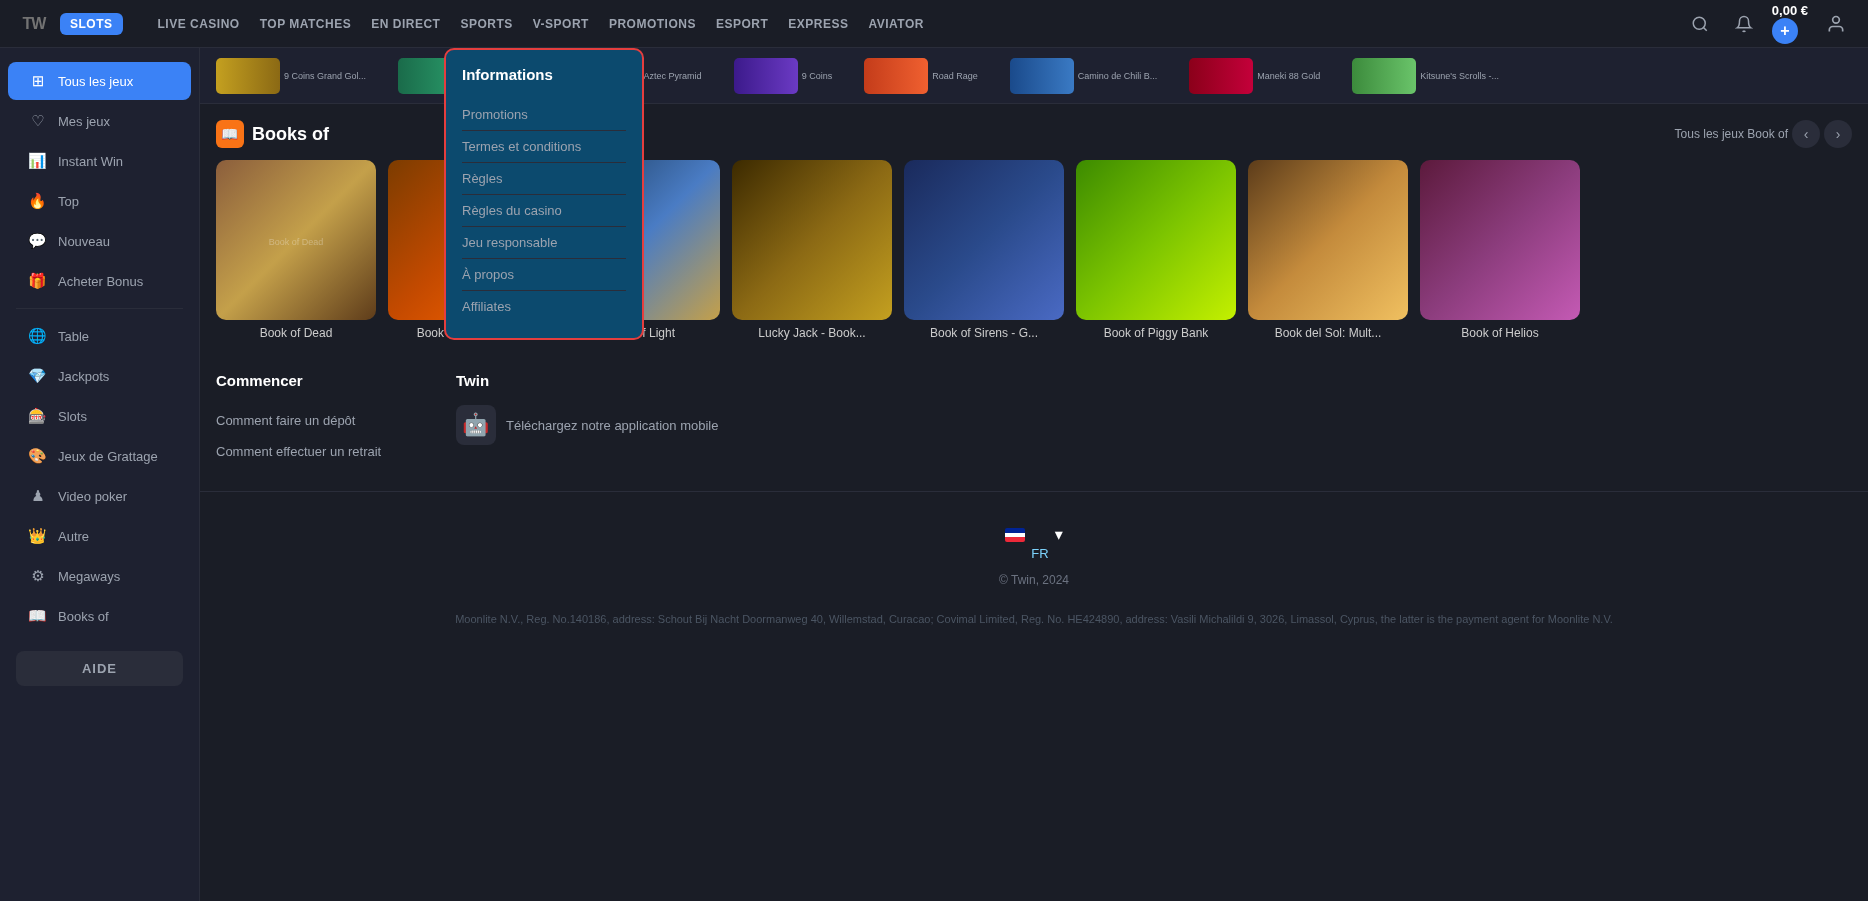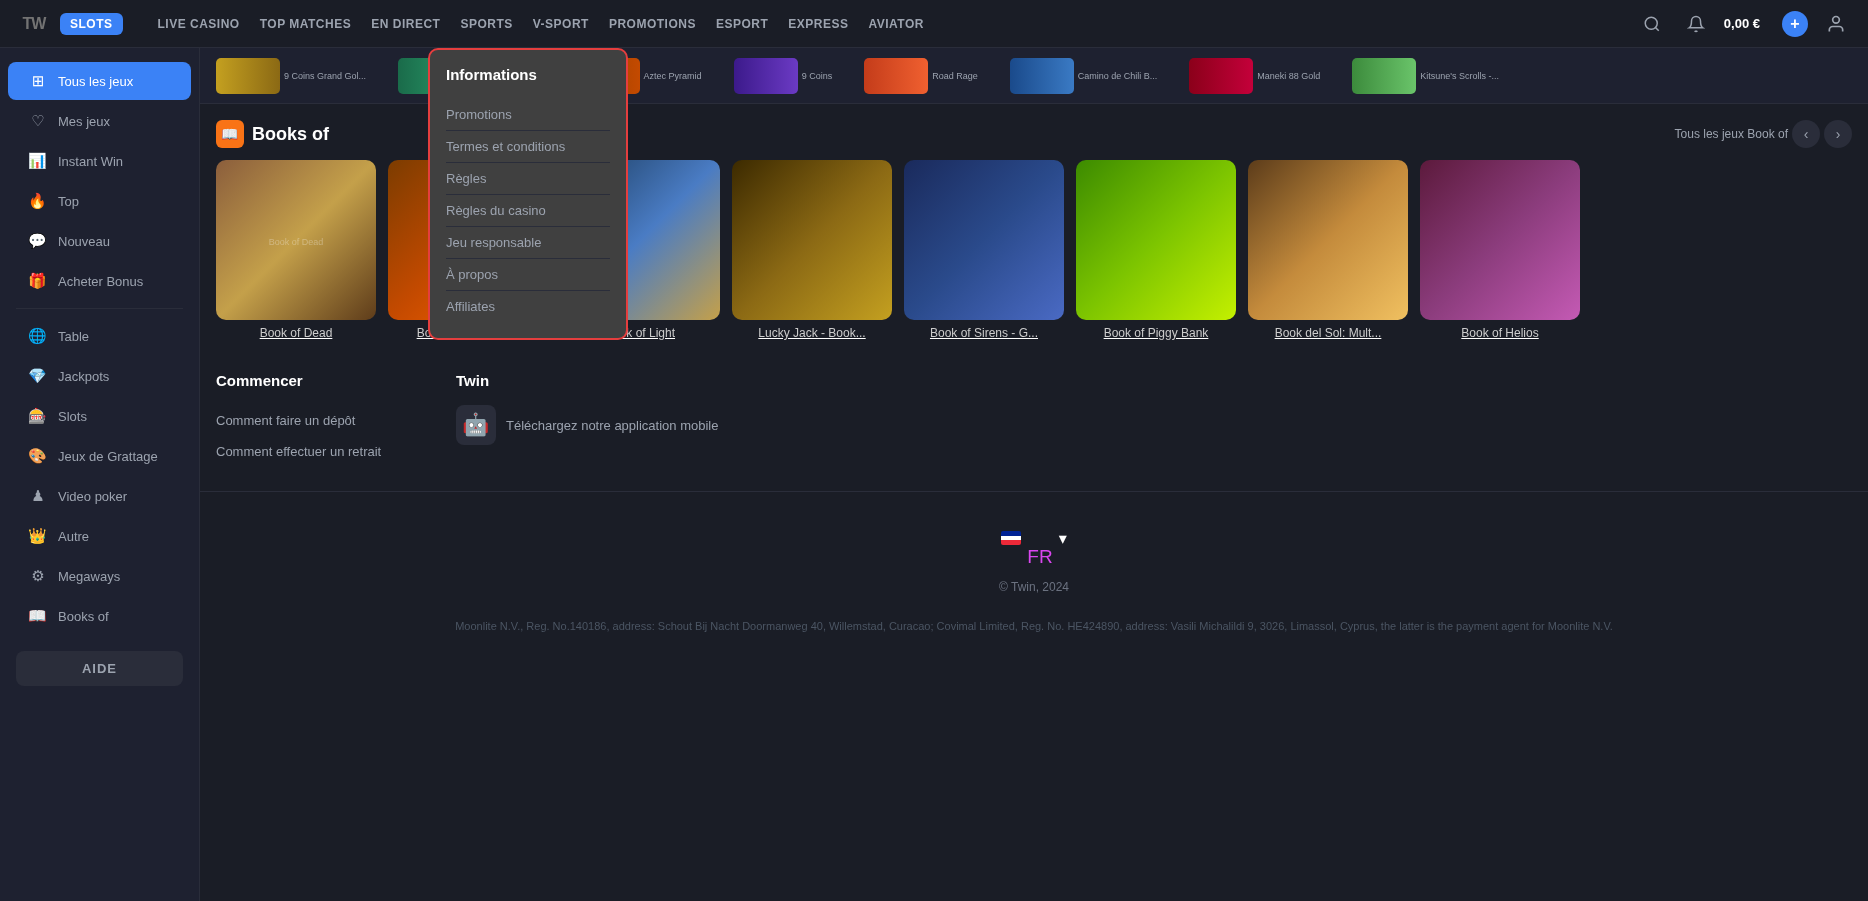--- a/index.html
+++ b/index.html
@@ -78,25 +78,25 @@
       height: 32px;
       display: flex;
       align-items: center;
       justify-content: center;
       color: #9ca3af;
       cursor: pointer;
       font-size: 18px;
     }
     .balance-area {
       display: flex;
-      align-items: center;
-      gap: 22px;
+      gap: 0;
       font-size: 13px;
       font-weight: 600;
       color: #fff;
+      flex-direction: column;
     }
     .add-btn {
       width: 26px;
       height: 26px;
       background: #3b82f6;
       border-radius: 50%;
       display: flex;
       align-items: center;
       justify-content: center;
       cursor: pointer;
@@ -257,21 +257,20 @@
       cursor: pointer;
       font-size: 14px;
       color: #9ca3af;
     }
 
     
     .games-grid {
       display: flex;
       gap: 12px;
       overflow-x: auto;
-      text-decoration: underline;
     }
     .game-card {
       flex-shrink: 0;
       width: 160px;
       cursor: pointer;
     }
     .game-thumb {
       width: 160px;
       height: 160px;
       border-radius: 10px;
@@ -297,22 +296,22 @@
       color: #ccc;
       margin-top: 6px;
       text-align: center;
       white-space: nowrap;
       overflow: hidden;
       text-overflow: ellipsis;
     }
     .dropdown-menu {
       position: fixed;
       top: 48px;
-      left: 428px;
-      background: #404040;
+      left: 444px;
+      background: #0c4a6e;
       border: 2px solid #e53e3e;
       border-radius: 10px;
       padding: 16px;
       z-index: 60;
       min-width: 200px;
     }
     .dropdown-section-title {
       font-size: 15px;
       font-weight: 700;
       color: #fff;
@@ -389,22 +388,22 @@
       height: 14px;
       border-radius: 2px;
       overflow: hidden;
       display: inline-flex;
       flex-direction: column;
     }
     .flag-top { background: #002395; height: 5px; }
     .flag-mid { background: #fff; height: 4px; }
     .flag-bot { background: #ed2939; height: 5px; }
     .lang-label {
-      font-size: 19px;
-      color: #d946ef;
+      font-size: 13px;
+      color: #7dd3fc;
       margin-top: 38px;
     }
     .footer-copy {
       text-align: center;
       font-size: 12px;
       color: #6b7280;
       margin-bottom: 24px;
     }
     .footer-text {
       text-align: center;

